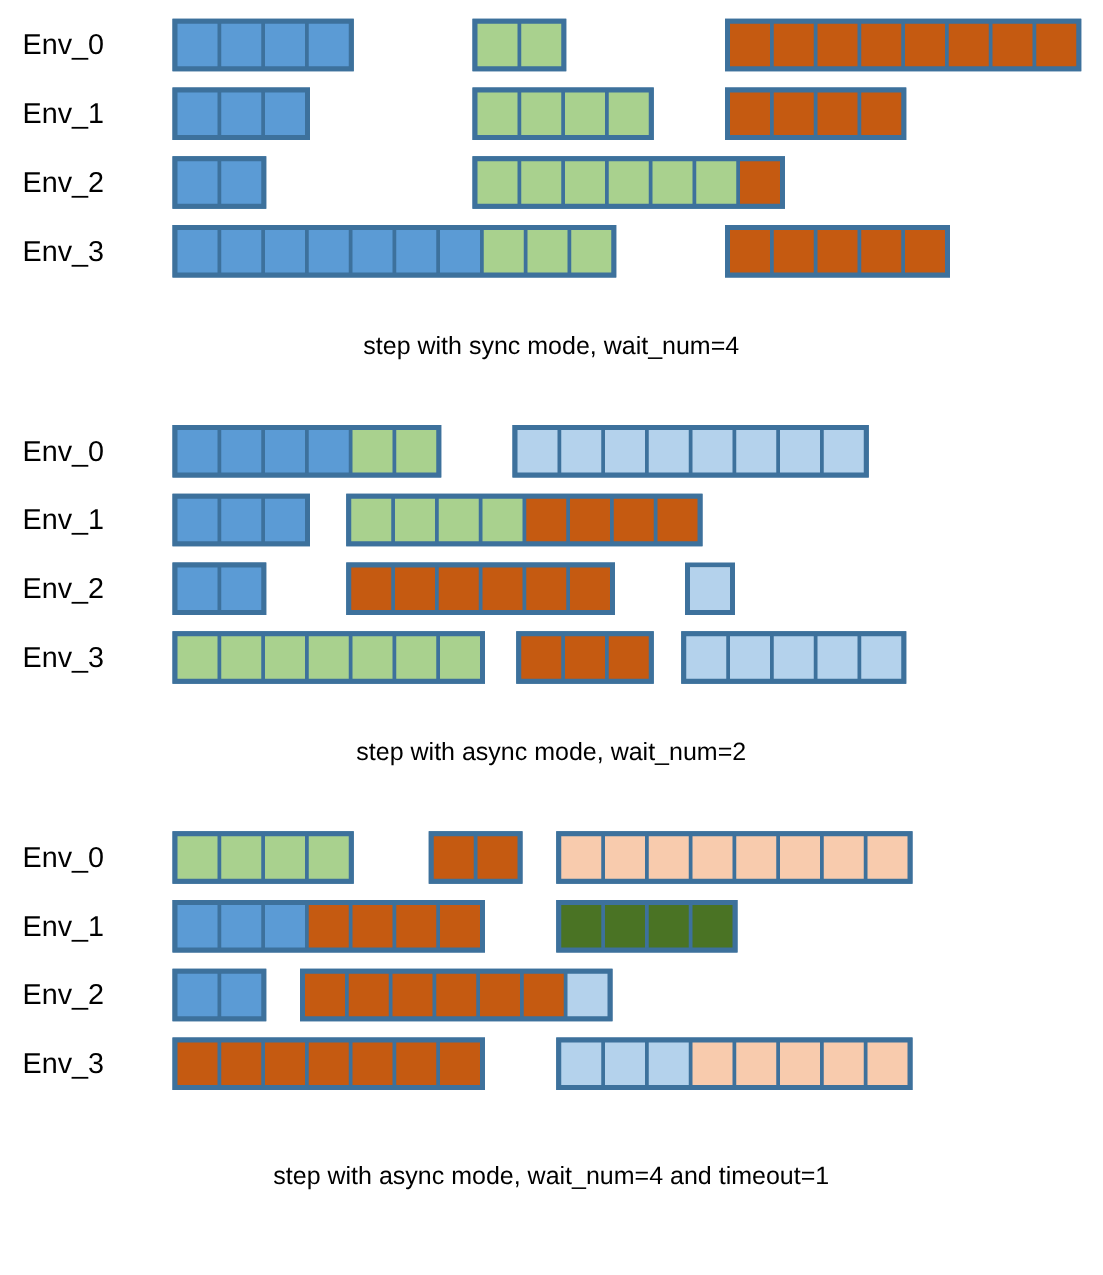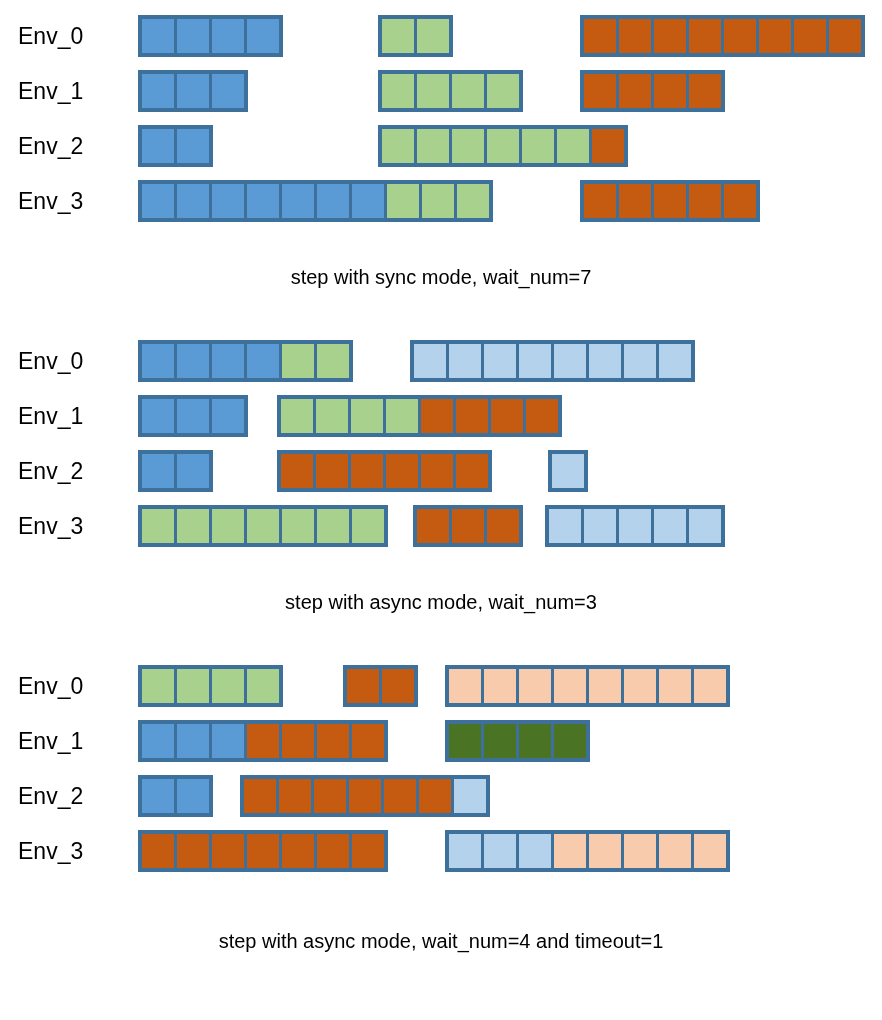--- a/index.html
+++ b/index.html
@@ -162,21 +162,21 @@
             </div>
             <div class="segment" style="left: 580px; background: rgb(61, 113, 156); border-color: rgb(61, 113, 156);">
               <div class="cell" style="background: rgb(197, 90, 17);"></div>
               <div class="cell" style="background: rgb(197, 90, 17);"></div>
               <div class="cell" style="background: rgb(197, 90, 17);"></div>
               <div class="cell" style="background: rgb(197, 90, 17);"></div>
               <div class="cell" style="background: rgb(197, 90, 17);"></div>
             </div>
           </div>
         </div>
-        <div class="caption" style="padding-top: 38px; padding-bottom: 44px;">step with sync mode, wait_num=7</div>
+        <div class="caption" style="padding-top: 38px; padding-bottom: 44px;">step with sync mode, wait_num=4</div>
       </div>
       <div class="panel" style="padding-top: 0px;">
         <div class="row">
           <div class="row-label">Env_0</div>
           <div class="track">
             <div class="segment" style="left: 138px; background: rgb(61, 113, 156); border-color: rgb(61, 113, 156);">
               <div class="cell" style="background: rgb(91, 155, 213);"></div>
               <div class="cell" style="background: rgb(91, 155, 213);"></div>
               <div class="cell" style="background: rgb(91, 155, 213);"></div>
               <div class="cell" style="background: rgb(91, 155, 213);"></div>
@@ -254,21 +254,21 @@
             </div>
             <div class="segment" style="left: 545px; background: rgb(61, 113, 156); border-color: rgb(61, 113, 156);">
               <div class="cell" style="background: rgb(180, 210, 236);"></div>
               <div class="cell" style="background: rgb(180, 210, 236);"></div>
               <div class="cell" style="background: rgb(180, 210, 236);"></div>
               <div class="cell" style="background: rgb(180, 210, 236);"></div>
               <div class="cell" style="background: rgb(180, 210, 236);"></div>
             </div>
           </div>
         </div>
-        <div class="caption" style="padding-top: 38px; padding-bottom: 44px;">step with async mode, wait_num=3</div>
+        <div class="caption" style="padding-top: 38px; padding-bottom: 44px;">step with async mode, wait_num=2</div>
       </div>
       <div class="panel" style="padding-top: 0px;">
         <div class="row">
           <div class="row-label">Env_0</div>
           <div class="track">
             <div class="segment" style="left: 138px; background: rgb(61, 113, 156); border-color: rgb(61, 113, 156);">
               <div class="cell" style="background: rgb(169, 209, 142);"></div>
               <div class="cell" style="background: rgb(169, 209, 142);"></div>
               <div class="cell" style="background: rgb(169, 209, 142);"></div>
               <div class="cell" style="background: rgb(169, 209, 142);"></div>

